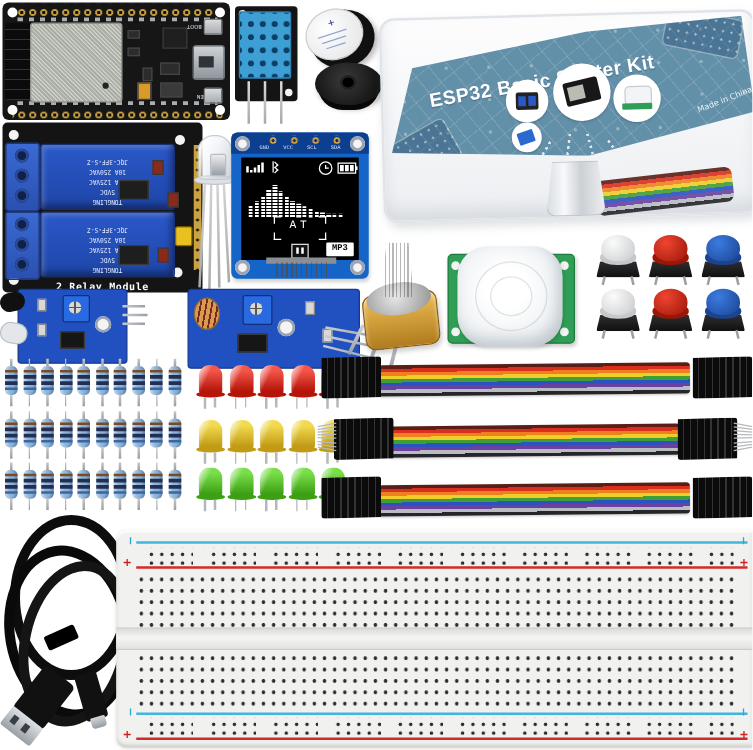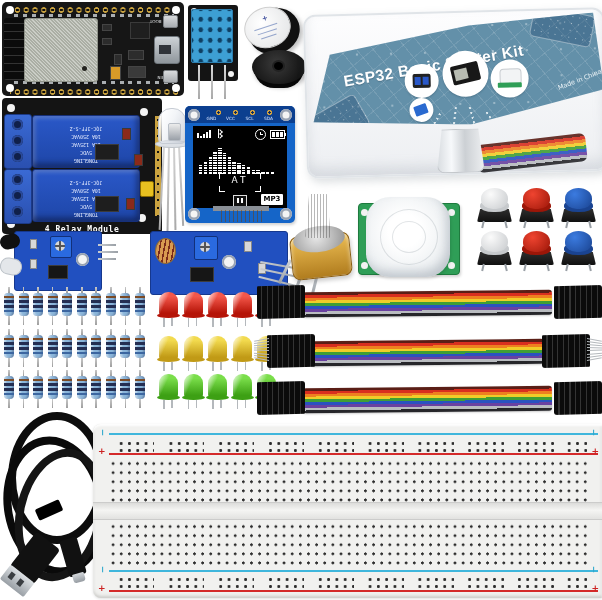--- a/index.html
+++ b/index.html
@@ -100,21 +100,21 @@
   .rgb-bulb{position:absolute;left:2px;top:2px;width:26px;height:34px;border-radius:13px 13px 5px 5px;
     background:linear-gradient(115deg,rgba(255,255,255,.95) 12%,rgba(232,236,242,.55) 45%,rgba(196,202,212,.8));
     border:1px solid #c6ccd4;}
   .rgb-post{position:absolute;left:9px;top:14px;width:11px;height:16px;background:linear-gradient(#ececec,#9aa0a8);
     border-radius:2px;border:1px solid #b8bec6;}
   .rgb-flange{position:absolute;left:-1px;top:34px;width:32px;height:6px;border-radius:50%;
     background:#dde1e6;border:1px solid #bfc4ca;}
   .rgb-leg{position:absolute;top:40px;width:1.6px;height:84px;background:linear-gradient(#d4d4d4,#a8a8a8);transform-origin:top center;}
   
   .oled{left:185px;top:106px;width:110px;height:117px;background:#1565c8;border-radius:5px;
-    box-shadow:1px 2px 3px rgba(0,0,0,.18);}
+    box-shadow:1px 2px 3px rgba(0,0,0,.18);font-family:Liberation Mono, monospace;}
   .oled-hdr{position:absolute;left:0;top:0;right:0;height:17px;background:#0c3f8f;border-radius:5px 5px 0 0;}
   .oled-pindots{position:absolute;left:21px;top:2px;width:68px;height:7px;
     background-image:radial-gradient(circle,#0a2a60 1.1px,#d2a23f 1.4px 2.5px,rgba(0,0,0,0) 2.9px);
     background-size:17px 7px;background-position:4px 1px;}
   .oled-pinlbls{position:absolute;left:17px;top:9px;width:76px;display:flex;}
   .oled-pinlbls span{width:19px;text-align:center;color:#d4e2ff;font-size:6px;transform:scale(.72);}
   .oled-hole{position:absolute;width:12px;height:12px;border-radius:50%;background:#f4f4f4;box-shadow:inset 0 0 0 2.5px #9aa4b4;}
   .oled-scr{position:absolute;left:8px;top:20px;width:94px;height:82px;background:#000;}
   .eq{position:absolute;left:6px;top:15px;width:82px;height:33px;display:flex;align-items:flex-end;}
   .eq i{display:block;width:3.4px;margin-right:1.4px;
@@ -342,21 +342,21 @@
           <span>JQC-3FF-S-Z</span>
         </div>
       </div>
     <div class="relay-chip" style="left:93px;top:46px;width:22px;height:14px;"></div>
     <div class="relay-chip" style="left:93px;top:98px;width:22px;height:14px;"></div>
     <div class="relay-chip" style="left:120px;top:30px;width:7px;height:10px;background:#8a2a1a;"></div>
     <div class="relay-chip" style="left:132px;top:56px;width:7px;height:10px;background:#8a2a1a;"></div>
     <div class="relay-chip" style="left:124px;top:100px;width:7px;height:10px;background:#8a2a1a;"></div>
     <div class="jumper-cap"></div>
     <div class="relay-hdr"></div>
-    <div class="relay-name">4 Relay Module</div>
+    <div class="relay-name">2 Relay Module</div>
   </div>
 
   <div class="abs rgbled">
     <div class="rgb-leg" style="left:7px;transform:rotate(3deg);"></div>
     <div class="rgb-leg" style="left:12px;height:88px;transform:rotate(1deg);"></div>
     <div class="rgb-leg" style="left:17px;transform:rotate(-1deg);"></div>
     <div class="rgb-leg" style="left:22px;height:80px;transform:rotate(-3deg);"></div>
     <div class="rgb-flange"></div>
     <div class="rgb-bulb">
         <div class="rgb-post"></div>

